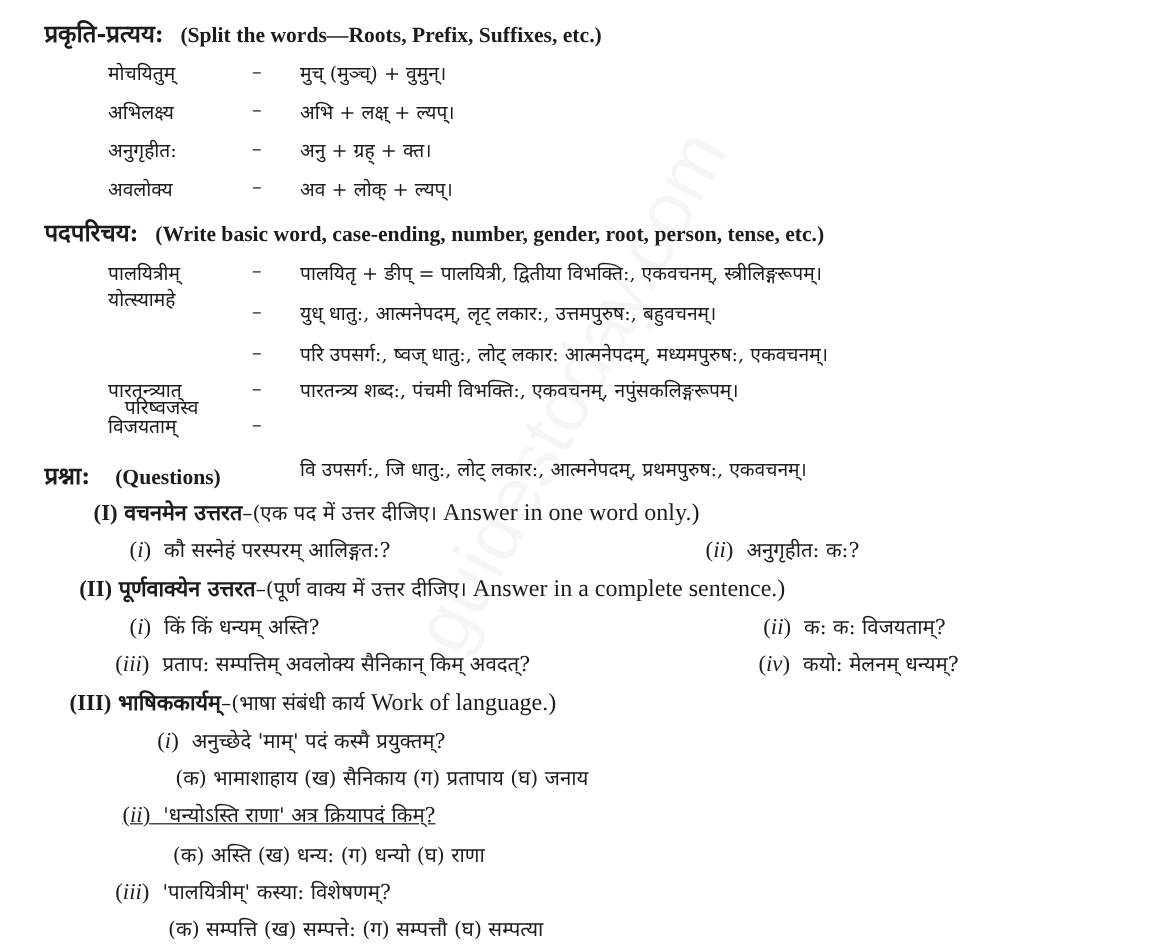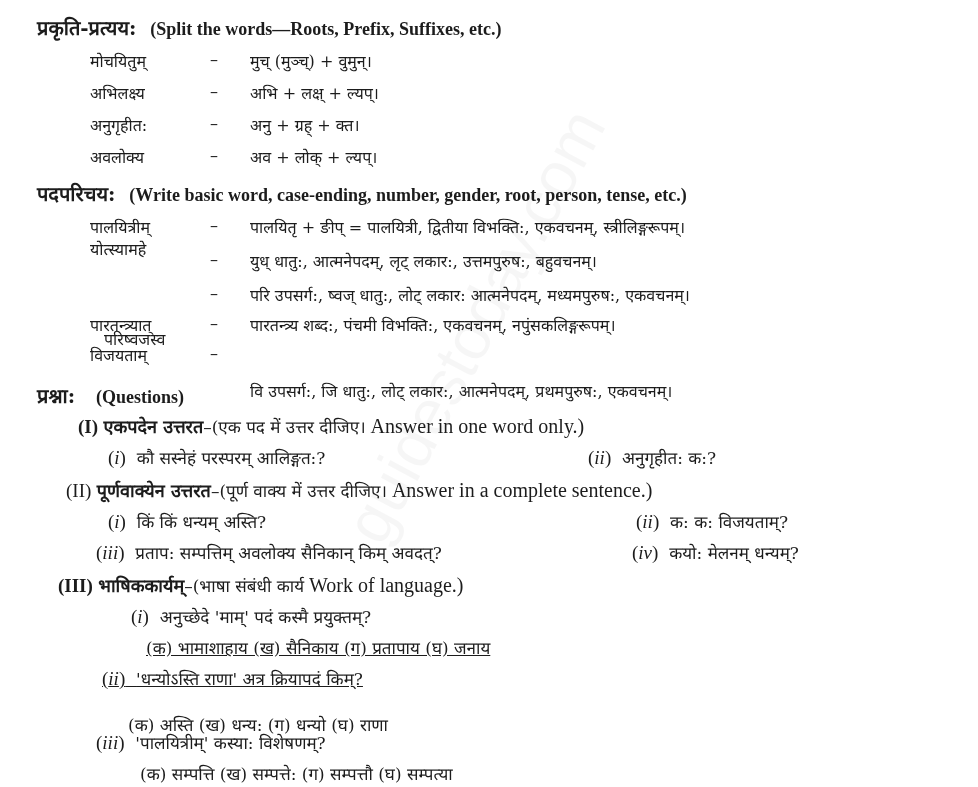--- a/index.html
+++ b/index.html
@@ -69,33 +69,33 @@
 <div class="abs row" style="left:210px; top:344px;">–</div>
 <div class="abs row" style="left:250px; top:344px;margin-top:36px;">वि उपसर्ग:, जि धातु:, लोट् लकार:, आत्मनेपदम्, प्रथमपुरुष:, एकवचनम्।</div>
 
 <div class="abs h" style="left:37px; top:382px;">
   <span>प्रश्ना:</span>&nbsp;&nbsp;
   <span class="en">(Questions)</span>
 </div>
 
 <div class="abs q" style="left:78px; top:414px;">
   <span class="paren" style="font-weight:bold;">(I)</span>
-  <span class="sub">एकपदेन उत्तरत</span><span>–(एक पद में उत्तर दीजिए।</span><span class="en2"> Answer in one word only.)</span>
+  <span class="sub">वचनमेन उत्तरत</span><span>–(एक पद में उत्तर दीजिए।</span><span class="en2"> Answer in one word only.)</span>
 </div>
 <div class="abs q" style="left:108px; top:446px;">
   <span class="paren">(</span><span class="roman">i</span><span class="paren">)</span>&nbsp;
   <span>कौ सस्नेहं परस्परम् आलिङ्गत:?</span>
 </div>
 <div class="abs q" style="left:556px; top:446px;margin-left:32px;">
   <span class="paren">(</span><span class="roman">ii</span><span class="paren">)</span>&nbsp;
   <span>अनुगृहीत: क:?</span>
 </div>
 
 <div class="abs q" style="left:66px; top:478px;">
-  <span class="paren" style="font-weight:normal;">(II)</span>
+  <span class="paren" style="font-weight:bold;">(II)</span>
   <span class="sub">पूर्णवाक्येन उत्तरत</span><span>–(पूर्ण वाक्य में उत्तर दीजिए।</span><span class="en2"> Answer in a complete sentence.)</span>
 </div>
 <div class="abs q" style="left:108px; top:510px;">
   <span class="paren">(</span><span class="roman">i</span><span class="paren">)</span>&nbsp;
   <span>किं किं धन्यम् अस्ति?</span>
 </div>
 <div class="abs q" style="left:636px; top:510px;">
   <span class="paren">(</span><span class="roman">ii</span><span class="paren">)</span>&nbsp;
   <span>क: क: विजयताम्?</span>
 </div>
@@ -110,25 +110,25 @@
 
 <div class="abs q" style="left:58px; top:573px;">
   <span class="paren" style="font-weight:bold;">(III)</span>
   <span class="sub">भाषिककार्यम्</span><span>–(भाषा संबंधी कार्य</span><span class="en2"> Work of language.)</span>
 </div>
 
 <div class="abs q" style="left:115px; top:605px;margin-left:16px;">
   <span class="paren">(</span><span class="roman">i</span><span class="paren">)</span>&nbsp;
   <span>अनुच्छेदे 'माम्' पदं कस्मै प्रयुक्तम्?</span>
 </div>
-<div class="abs q" style="left:146px; top:636px;text-decoration:underline;">(क) भामाशाहाय (ख) सैनिकाय (ग) प्रतापाय (घ) जनाय</div>
+<div class="abs q" style="left:146px; top:636px;">(क) भामाशाहाय (ख) सैनिकाय (ग) प्रतापाय (घ) जनाय</div>
 
 <div class="abs q" style="left:102px; top:667px;text-decoration:underline;">
   <span class="paren">(</span><span class="roman">ii</span><span class="paren">)</span>&nbsp;
   <span>'धन्योऽस्ति राणा' अत्र क्रियापदं किम्?</span>
 </div>
-<div class="abs q" style="left:128px; top:700px;margin-top:13px;">(क) अस्ति (ख) धन्य: (ग) धन्यो (घ) राणा</div>
+<div class="abs q" style="left:144px; top:700px;">(क) अस्ति (ख) धन्य: (ग) धन्यो (घ) राणा</div>
 
 <div class="abs q" style="left:96px; top:731px;">
   <span class="paren">(</span><span class="roman">iii</span><span class="paren">)</span>&nbsp;
   <span>'पालयित्रीम्' कस्या: विशेषणम्?</span>
 </div>
 <div class="abs q" style="left:140px; top:762px;">(क) सम्पत्ति (ख) सम्पत्ते: (ग) सम्पत्तौ (घ) सम्पत्या</div>
 
 </body></html>

